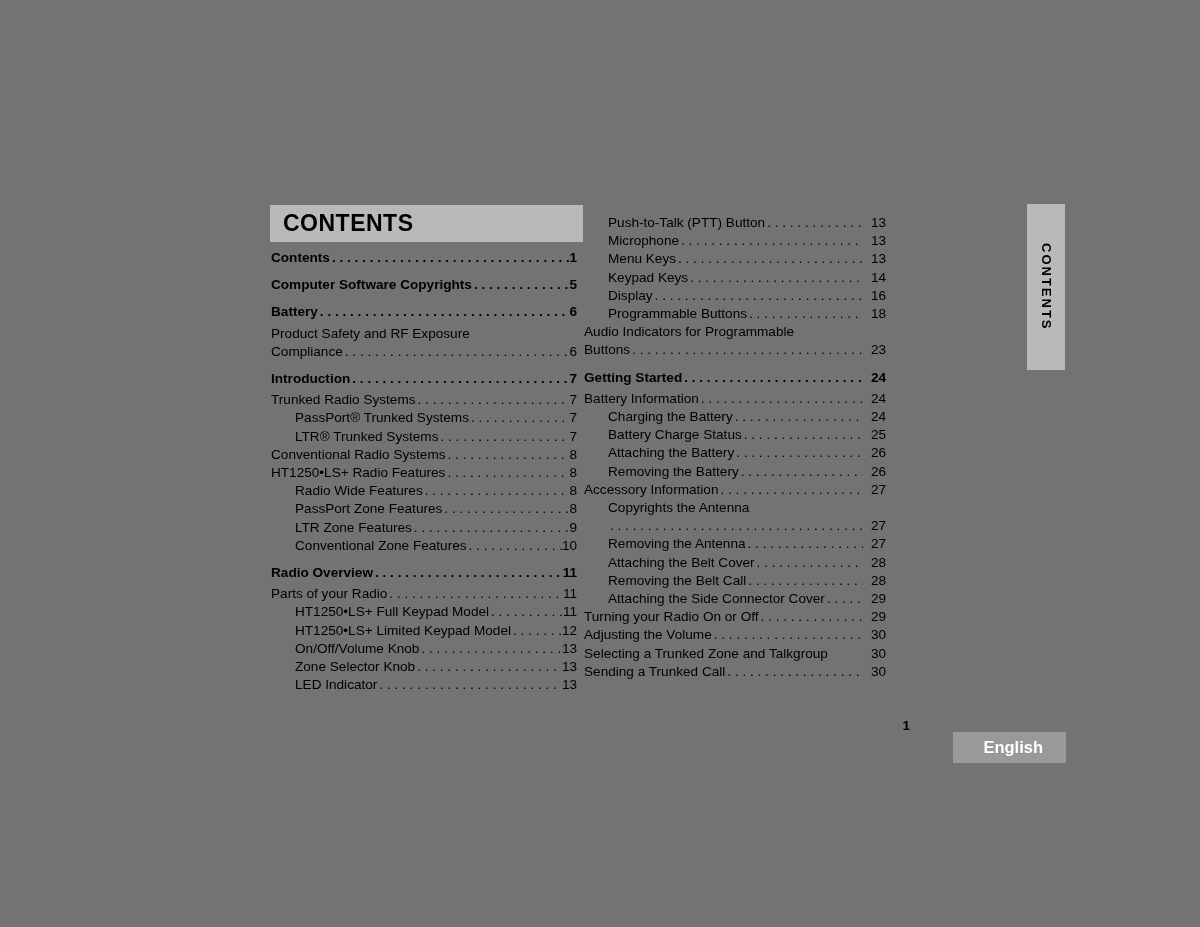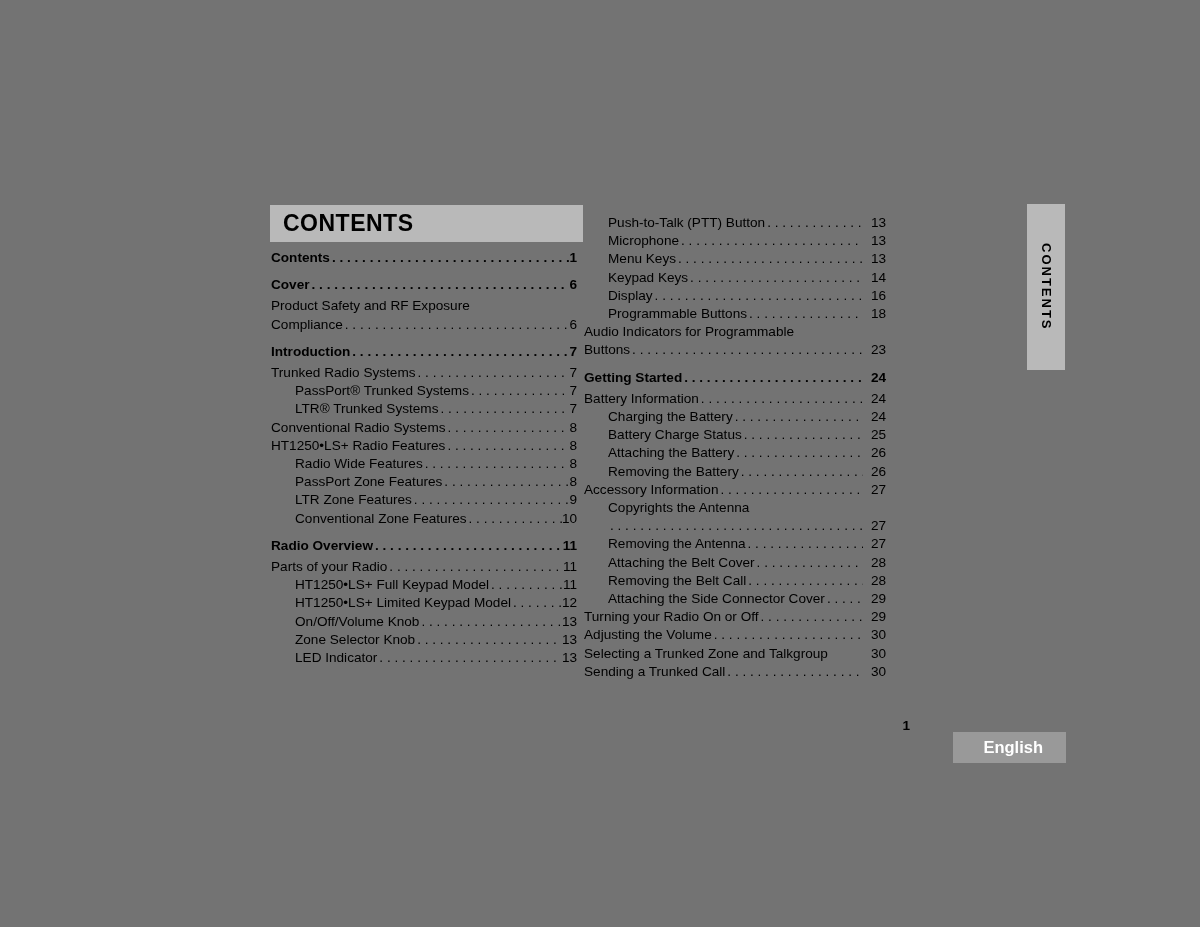--- a/index.html
+++ b/index.html
@@ -56,21 +56,26 @@
     <span class="title">CONTENTS</span>
   </div>
 
   <div class="toc toc-left" id="toc-left">
       <div class="row h1">
         <span class="lbl">Contents</span>
         <span class="dots"></span>
         <span class="pg">1</span>
       </div>
       <div class="row h1">
-        <span class="lbl">Cover</span>
+        <span class="lbl">Computer Software Copyrights</span>
+        <span class="dots"></span>
+        <span class="pg">5</span>
+      </div>
+      <div class="row h1">
+        <span class="lbl">Battery</span>
         <span class="dots"></span>
         <span class="pg">6</span>
       </div>
       <div class="row">
         <span class="lbl">Product Safety and RF Exposure</span>
         <span class="dots nodots"></span>
       </div>
       <div class="row">
         <span class="lbl">Compliance</span>
         <span class="dots"></span>

